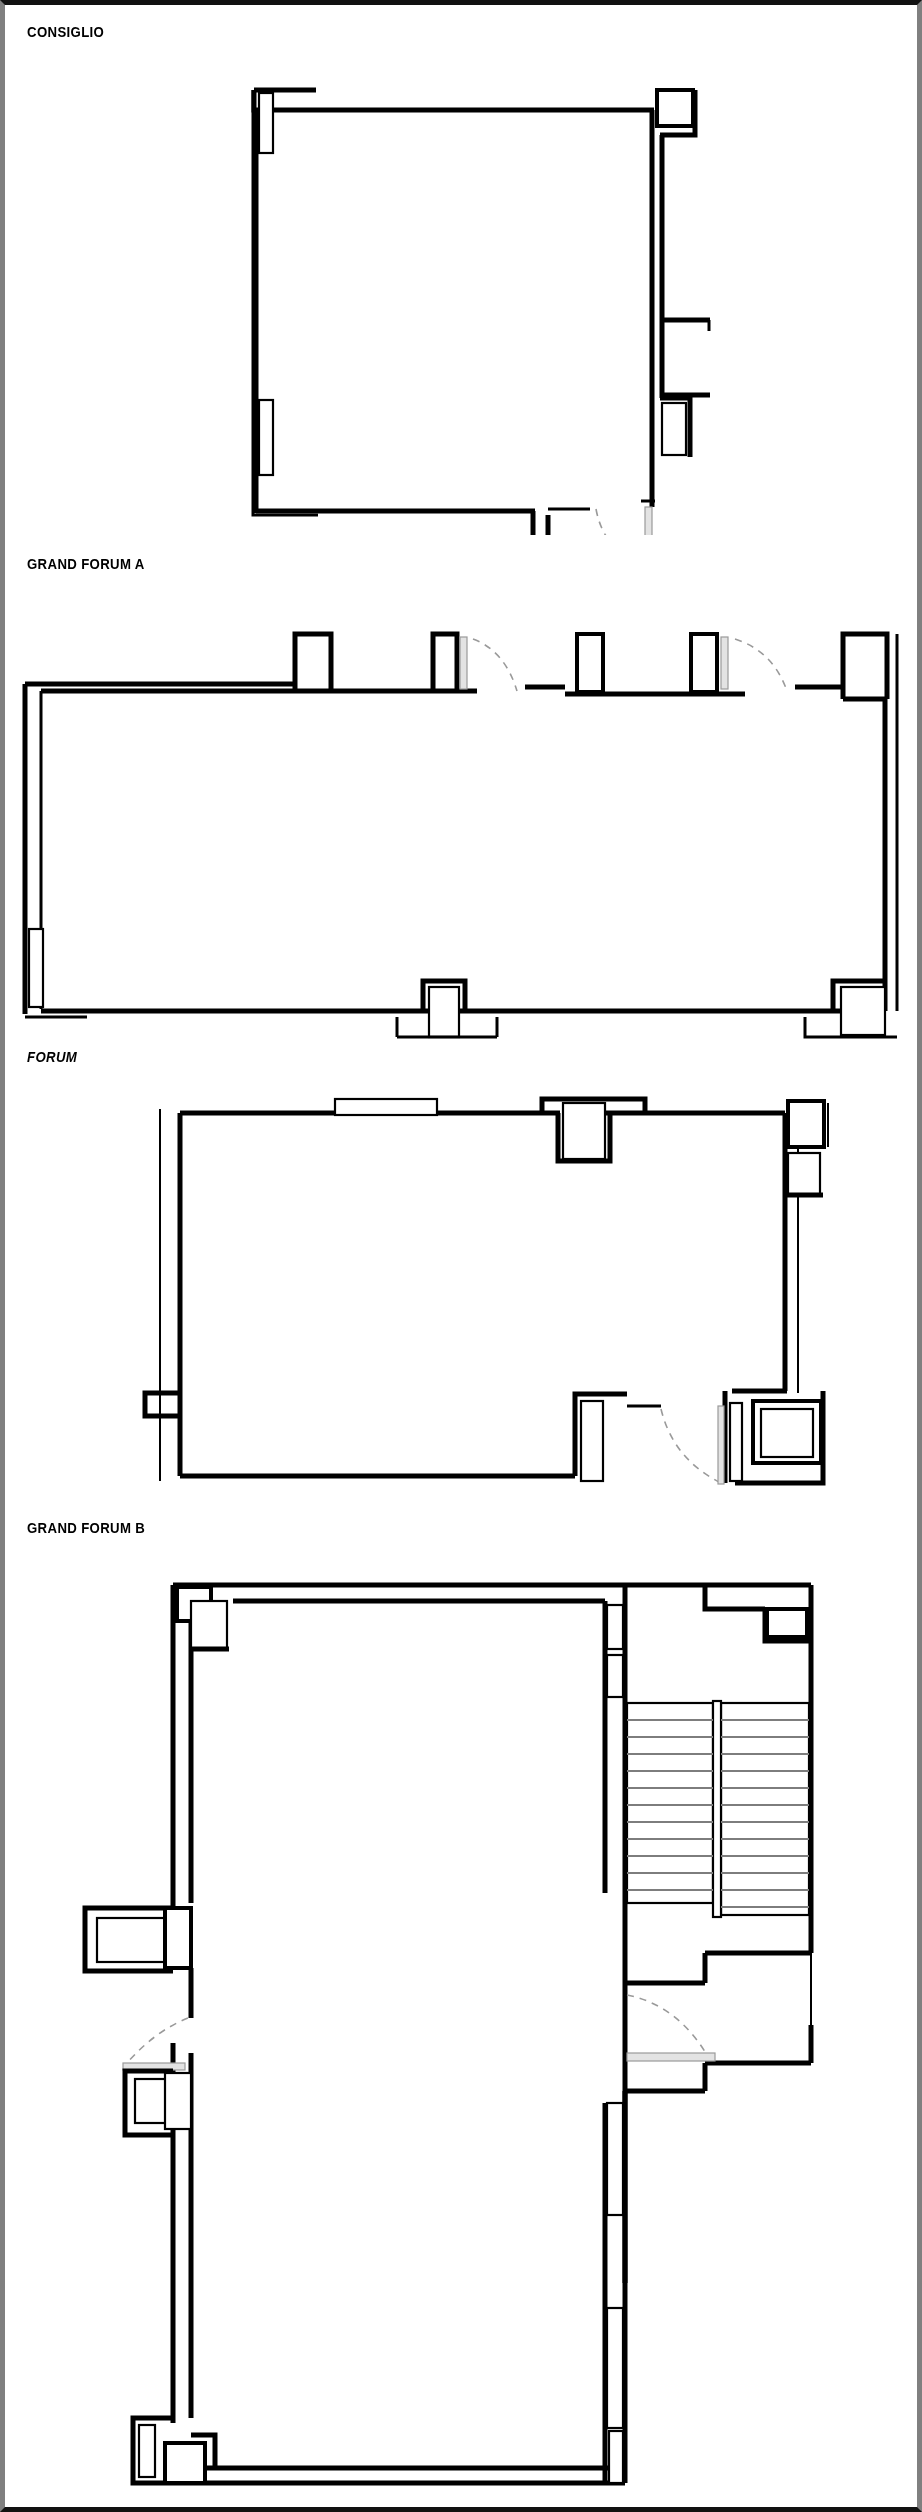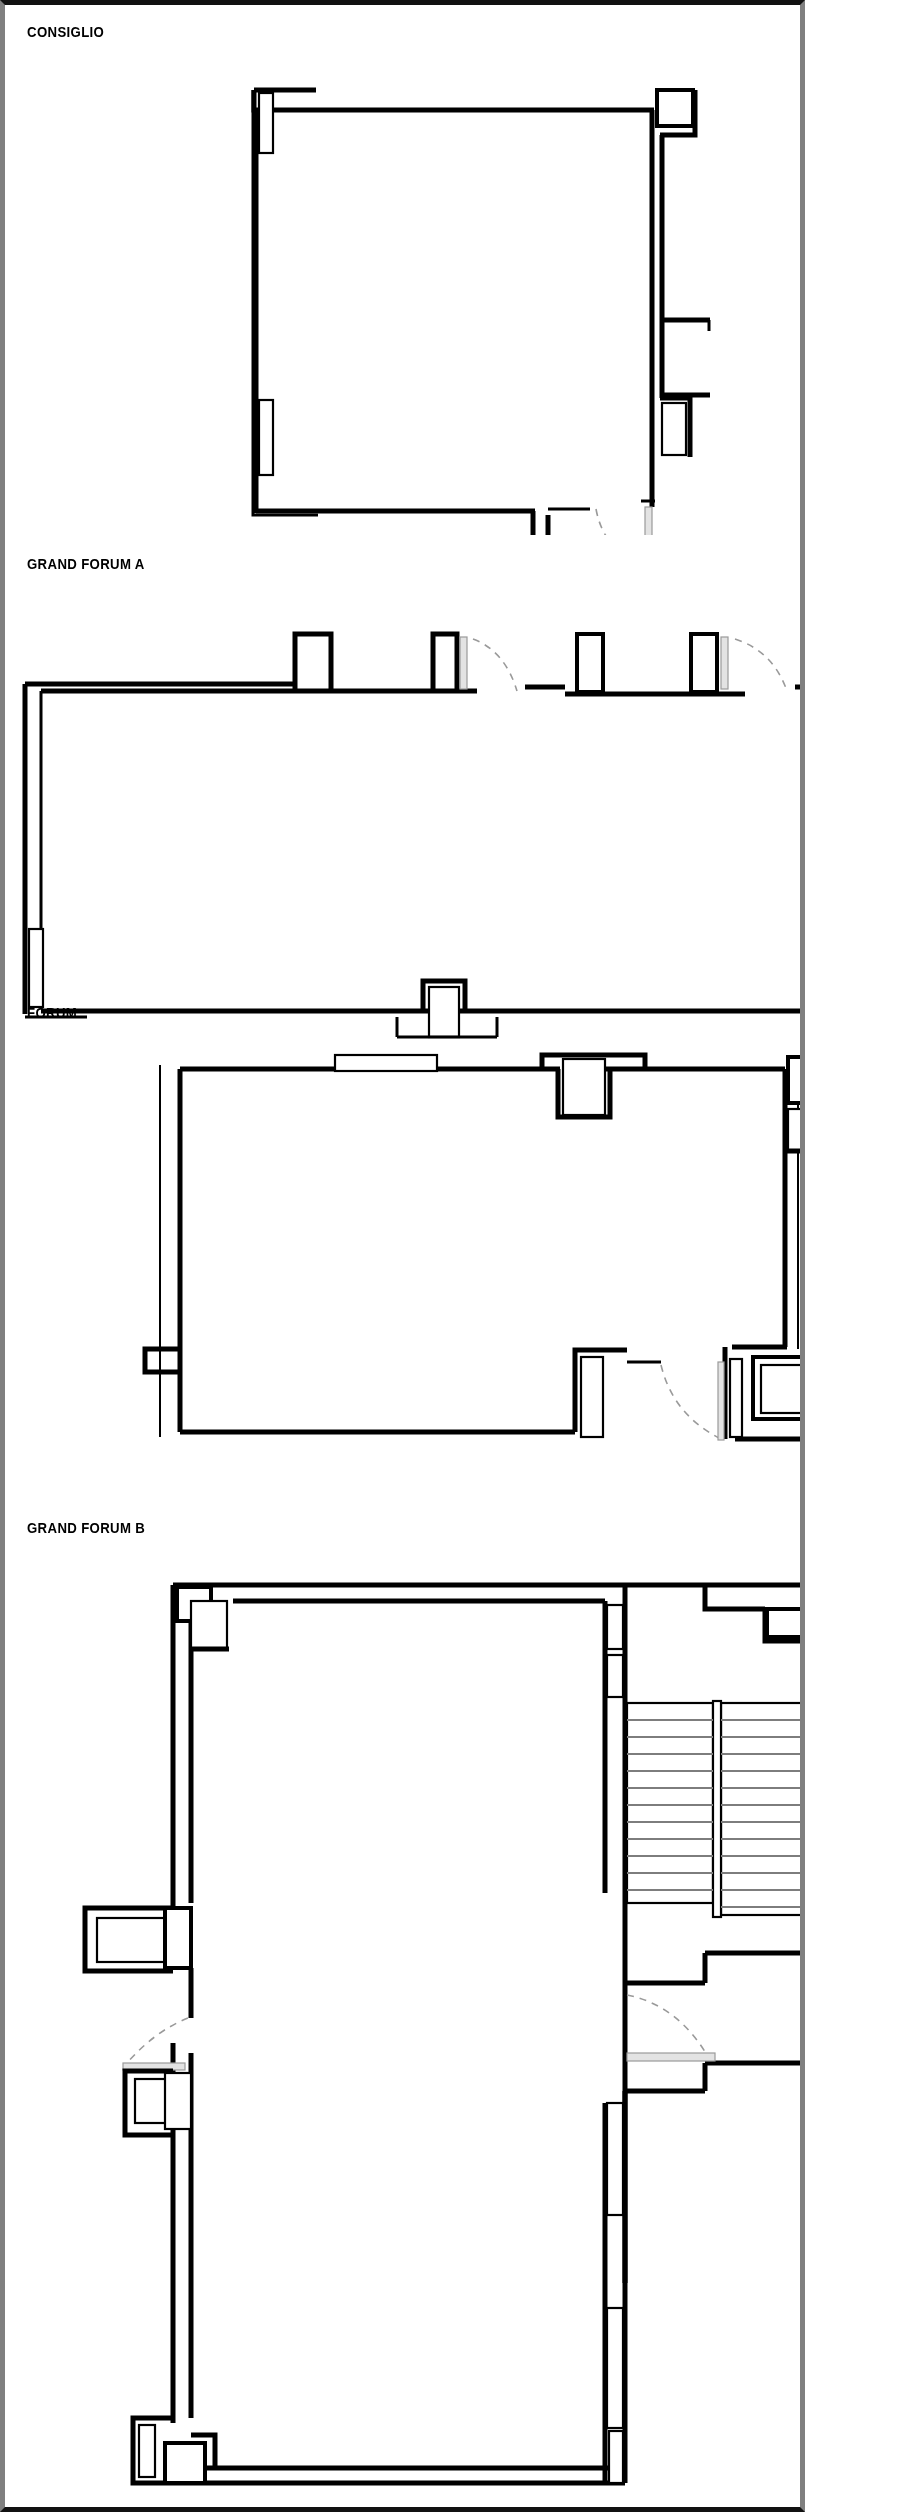--- a/index.html
+++ b/index.html
@@ -6,21 +6,21 @@
   html, body {
     margin: 0;
     padding: 0;
     background: #ffffff;
   }
   body {
     font-family: "Liberation Sans", sans-serif;
   }
   #page {
     position: relative;
-    width: 805px;
+    width: 922px;
     height: 2512px;
     background: #ffffff;
     box-sizing: border-box;
     border-left: 5px solid #808080;
     border-right: 5px solid #808080;
     border-top: 5px solid #111111;
     border-bottom: 5px solid #111111;
     overflow: hidden;
   }
   .plan-block {
@@ -182,21 +182,21 @@
         <g>
           <path class="w" d="M 828 412 L 828 382 L 880 382"></path>
           <rect class="fillwt" x="836" y="388" width="44" height="48"></rect>
           <path class="wt" d="M 800 418 L 800 438 L 892 438"></path>
         </g>
 
       </svg>
     </div>
   </div>
 
-  <div class="plan-block" style="top:984px;height:470px;">
+  <div class="plan-block" style="top:1028px;height:470px;font-style:italic;">
     <div class="plan-label" style="top:15px;">FORUM</div>
 
     <div class="plan-canvas" style="top:58px;left:0;">
       <svg width="912" height="400" viewBox="0 0 912 400">
 
         <g>
 
           <path class="wth" d="M 155 18 L 155 390"></path>
 
           <path class="w" d="M 175 22 L 175 385"></path>

